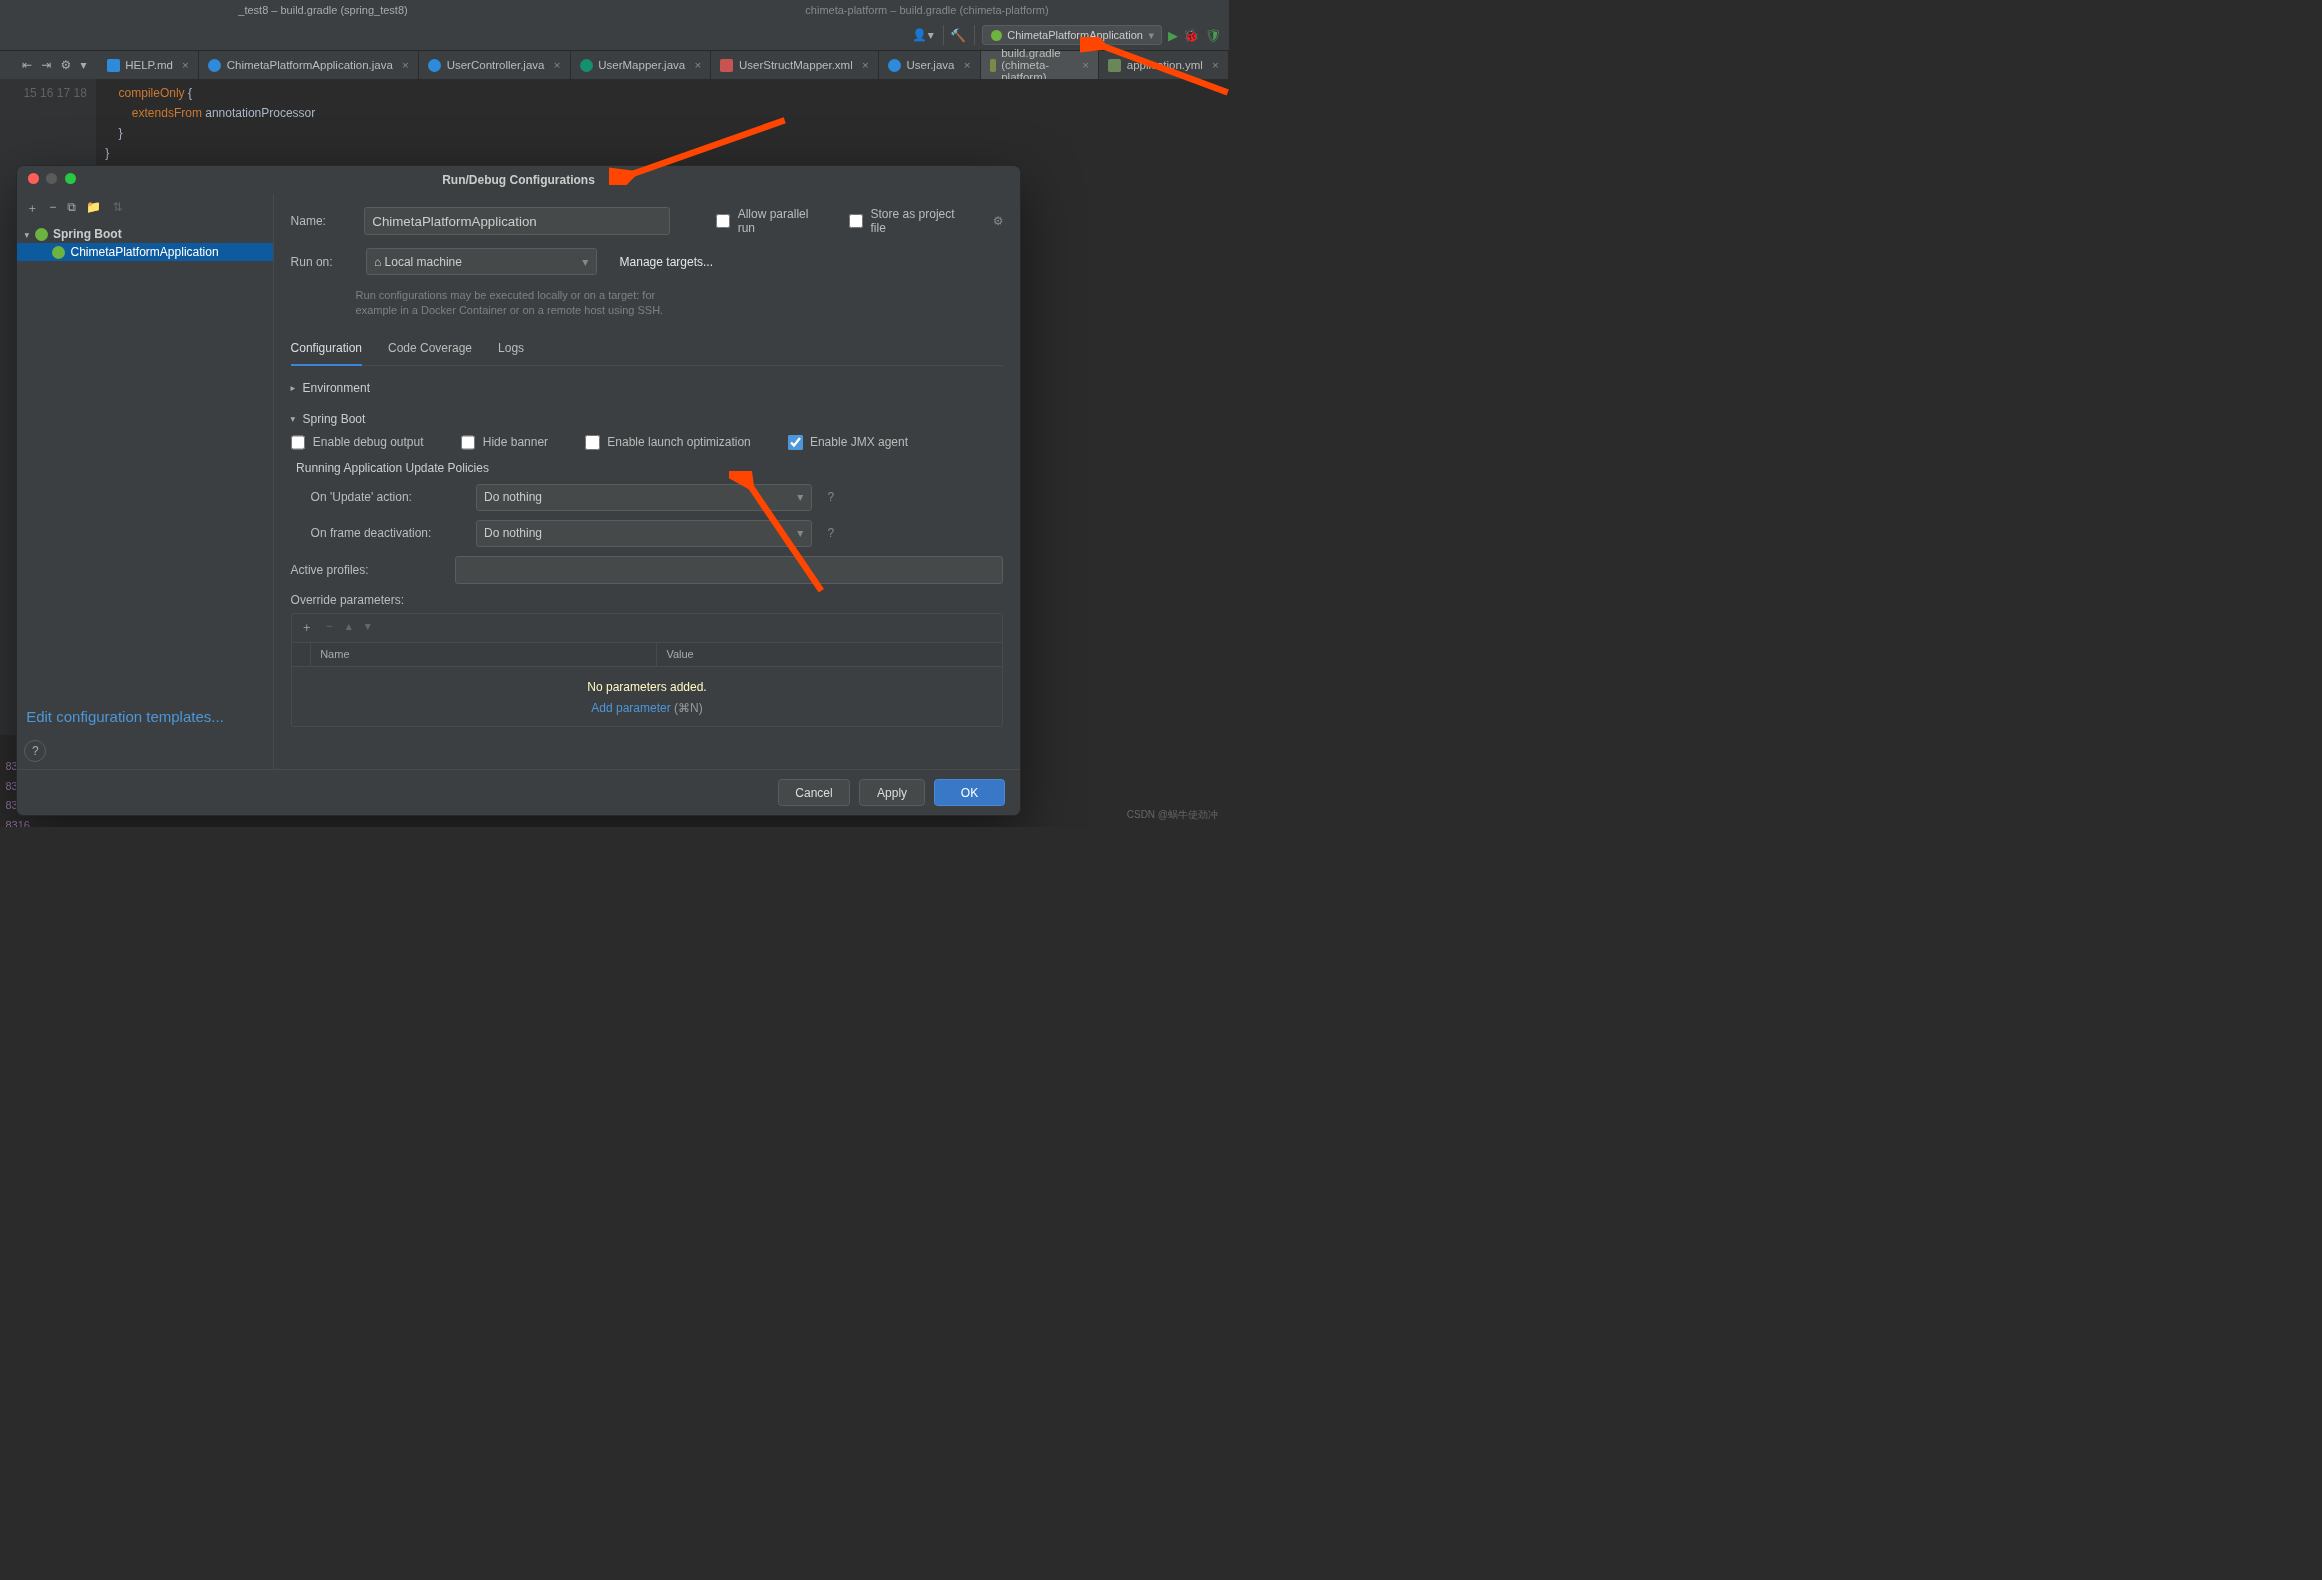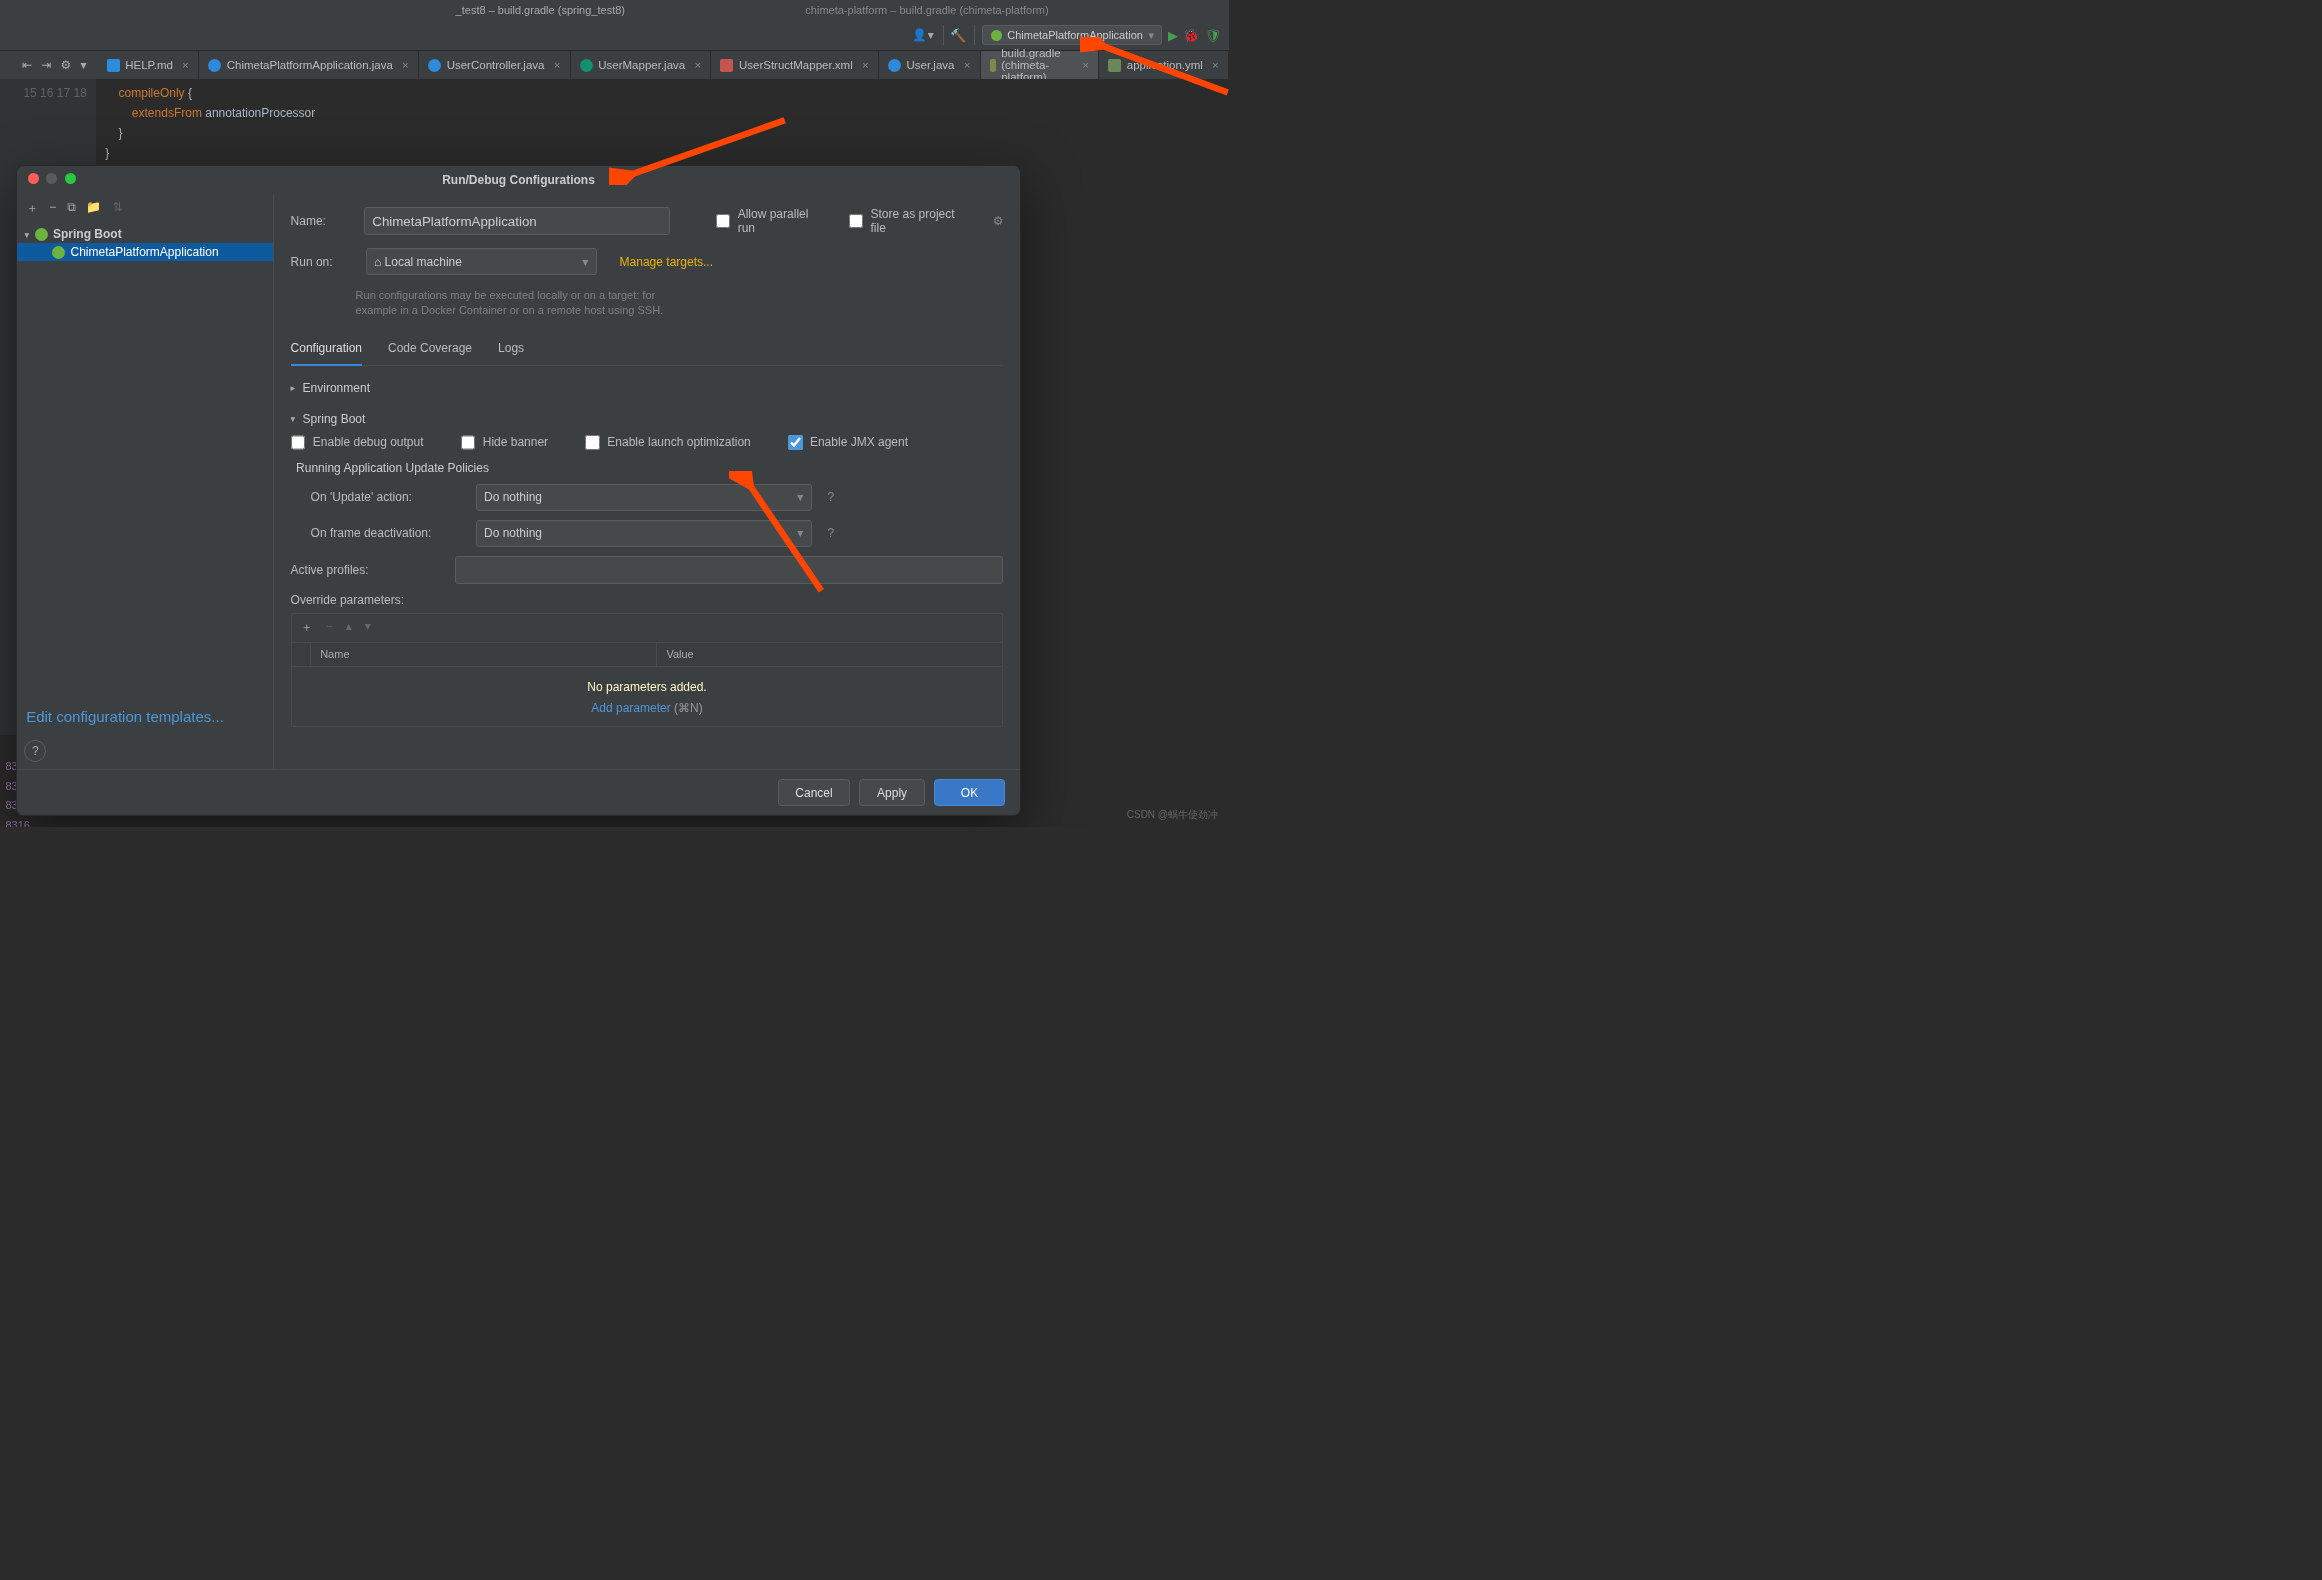--- a/index.html
+++ b/index.html
@@ -1,21 +1,21 @@
 <!DOCTYPE html>
 <html style="font-size:14.8px"><head>
 <meta charset="utf-8">
 <style>
   * { box-sizing: border-box; margin: 0; padding: 0; font-family: -apple-system, "Segoe UI", Arial, sans-serif; }
   body { background:#2b2b2b; color:#bbb; font-size:12px; overflow:hidden; position:relative; width:1229px; height:827px; }
 
   
   .titlebar { height:20px; background:#3c3f41; display:flex; align-items:center; font-size:11px; color:#888; }
   .titlebar .left, .titlebar .right { flex:1; text-align:center; }
-  .titlebar .left { color:#aaa; text-align:right; padding-left:21px;}
+  .titlebar .left { color:#aaa; text-align:center; padding-left:21px;}
   .titlebar .right { color:#888; }
 
   
   .runbar { height:31px; background:#3c3f41; border-bottom:0.9px solid #282828; display:flex; justify-content:flex-end; align-items:center; gap:5.5px; padding-right:7.4px; }
   .runbar .profile { width:24px; height:20px; display:flex; align-items:center; justify-content:center; color:#aaa; }
   .runbar .sep { width:0.9px; height:20px; background:#555; margin:0 1.8px; }
   .runbar .hammer { color:#6a8759; font-size:13px; }
   .runconfig { display:flex; align-items:center; gap:5.5px; background:#4b4e50; border:0.9px solid #5a5d60; border-radius:2.8px; padding:2.8px 7.4px; color:#ccc; font-size:11px; }
   .runconfig .spring { width:11px; height:11px; border-radius:50%; background:#6db33f; }
   .runbar .play { color:#499c54; font-size:13px; }
@@ -68,21 +68,21 @@
   .mainpanel { flex:1; padding:13px 16.6px 0 16.6px; overflow:auto; color:#bbb; font-size:12px; }
   .row { display:flex; align-items:center; gap:23px; margin-bottom:13px; }
   .row label.lhs { width:52px; color:#bbb; }
   .inp { background:#45494a; border:0.9px solid #5a5d60; color:#ccc; padding:5.5px 7.4px; border-radius:2.8px; }
   .inp.name { width:316px; }
   .chk { display:flex; align-items:center; gap:7.4px; color:#bbb; }
   .chk input { width:14.8px; height:14.8px; accent-color:#4b97d9; }
   .runon-row label.lhs { width:52px; }
   .combo { background:#45494a; border:0.9px solid #5a5d60; color:#ccc; padding:5.5px 7.4px; border-radius:2.8px; display:flex; align-items:center; justify-content:space-between; }
   .combo .arrow { color:#888; }
-  .link { color:#eab308; text-decoration:none; }
+  .link { color:#e5e5e5; text-decoration:none; }
   .hint { color:#808080; font-size:11px; line-height:1.4; margin:1.8px 0 16.6px 65px; max-width:314px; }
 
   .tabs2 { display:flex; gap:26px; border-bottom:0.9px solid #4a4a4a; margin-bottom:14.8px; }
   .tab2 { padding:5.5px 0 9.2px; color:#bbb; cursor:pointer; }
   .tab2.active { color:#ddd; border-bottom:2.8px solid #3986d6; margin-bottom:-0.9px; }
   .sectitle { display:flex; align-items:center; gap:7.4px; color:#ccc; margin:5.5px 0 9.2px; cursor:pointer;}
   .tri { font-size:9.2px; color:#aaa; }
 
   .fieldrow { display:flex; align-items:center; gap:11px; margin-bottom:9.2px; }
   .fieldrow .flabel { color:#bbb; width:153px; }

